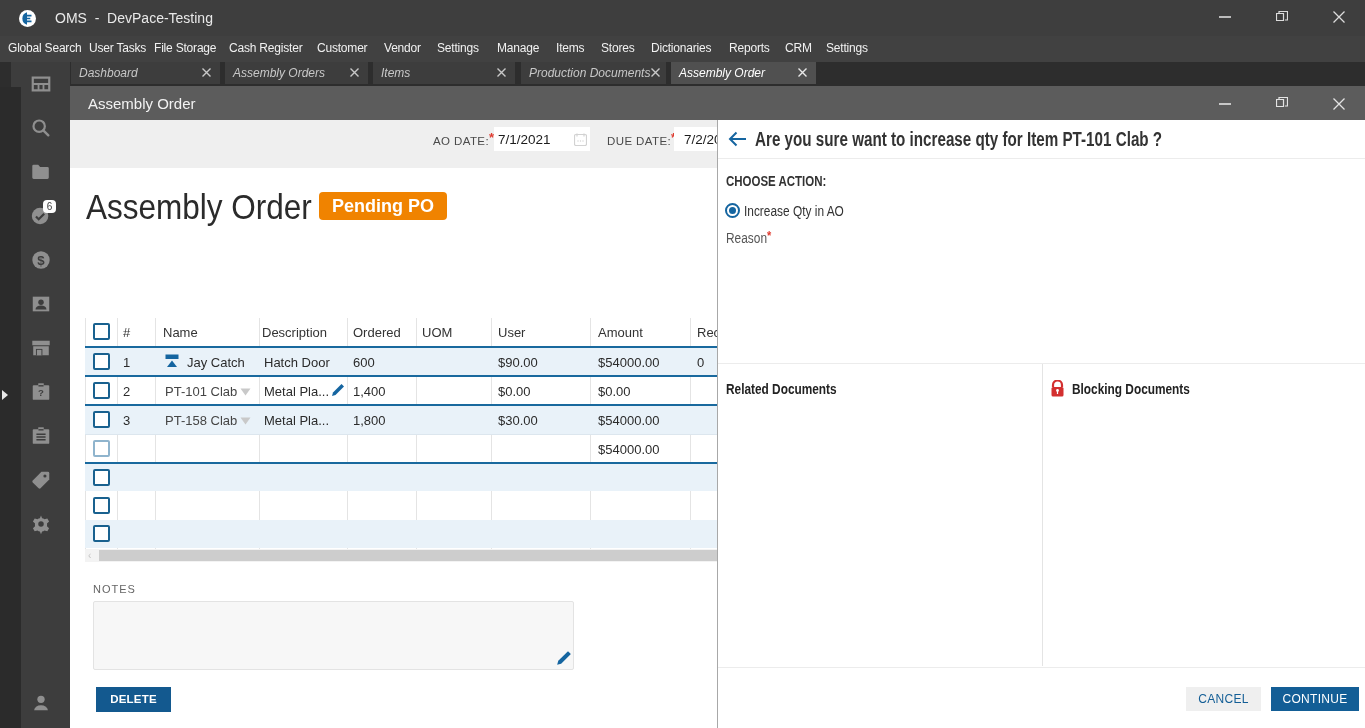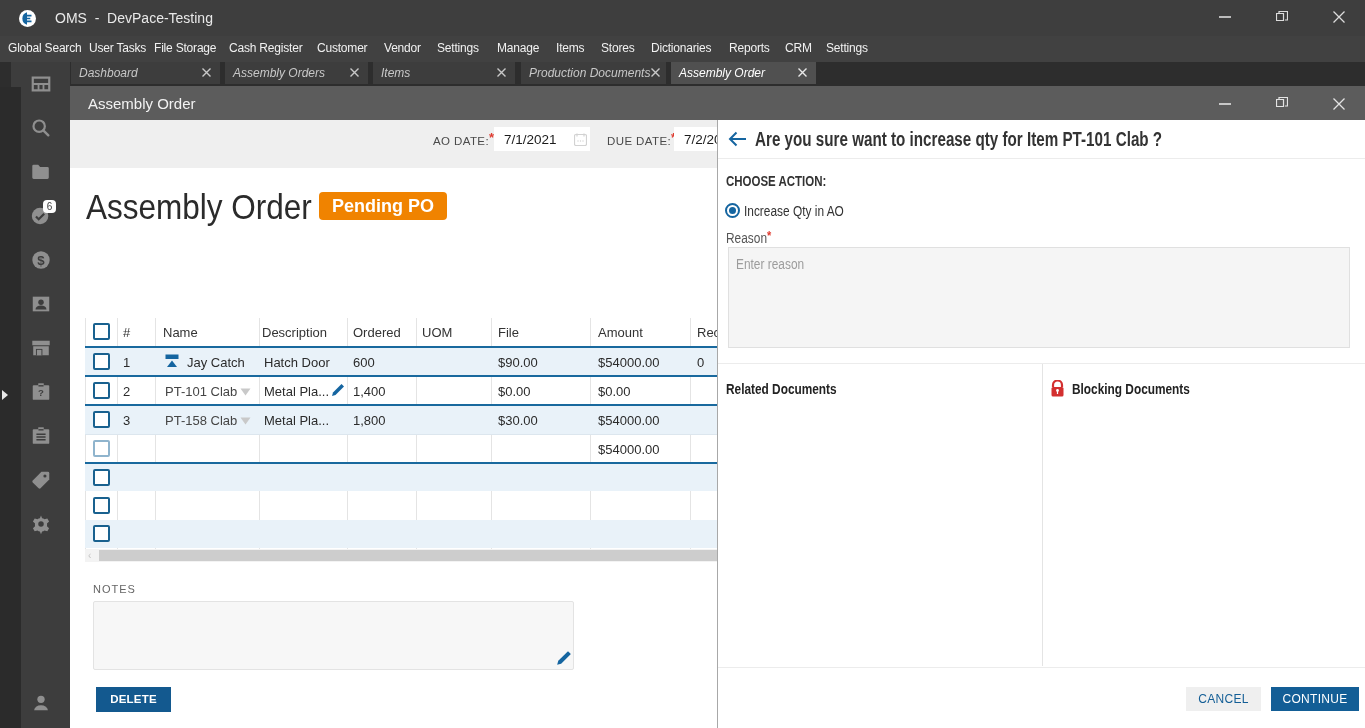--- a/index.html
+++ b/index.html
@@ -212,21 +212,21 @@
   </svg>
 <svg class="abs" style="left:1276px;top:97px" width="12" height="12" viewBox="0 0 12 12">
     <path d="M0.5 2.5 h7 v7 h-7 Z" fill="none" stroke="#e3e3e3" stroke-width="1.2"></path>
     <path d="M3 2.5 v-2 h8.5 v8.5 h-2.5" fill="none" stroke="#e3e3e3" stroke-width="1.2"></path>
   </svg>
 <svg class="abs" style="left:1333px;top:98px" width="12" height="12" viewBox="0 0 12 12">
     <path d="M0.5 0.5 L11.5 11.5 M11.5 0.5 L0.5 11.5" stroke="#e3e3e3" stroke-width="1.3"></path>
   </svg>
 <div class="abs" id="band">
   <span class="flabel" style="left:363px">AO DATE:<span class="star">*</span></span>
-  <div class="dinput" style="left:424px;width:96px"><span style="margin-left:10px">7/1/2021</span>
+  <div class="dinput" style="left:424px;width:96px"><span style="margin-left:4px">7/1/2021</span>
     <svg style="position:absolute;left:80px;top:6px" width="13" height="13" viewBox="0 0 13 13">
         <rect x="0.5" y="1.5" width="12" height="11" rx="1.5" fill="none" stroke="#d2d2d2" stroke-width="1.2"></rect>
         <path d="M3 0.5 v3 M10 0.5 v3" stroke="#d2d2d2" stroke-width="1.2"></path>
         <circle cx="4" cy="8" r="0.7" fill="#d2d2d2"></circle>
         <circle cx="6.5" cy="8" r="0.7" fill="#d2d2d2"></circle>
         <circle cx="9" cy="8" r="0.7" fill="#d2d2d2"></circle>
       </svg>
   </div>
   <span class="flabel" style="left:537px">DUE DATE:<span class="star">*</span></span>
   <div class="dinput" style="left:604px;width:43px"><span style="margin-left:10px">7/2/20</span></div>
@@ -246,21 +246,21 @@
   <div class="vline" style="left:505px"></div>
   <div class="vline" style="left:605px"></div>
 
   <div class="row" style="top:0;height:28px">
     <div class="cb" style="top:5px"></div>
     <span class="hdrc" style="left:38px">#</span>
     <span class="hdrc" style="left:78px">Name</span>
     <span class="hdrc" style="left:177px">Description</span>
     <span class="hdrc" style="left:268px">Ordered</span>
     <span class="hdrc" style="left:337px">UOM</span>
-    <span class="hdrc" style="left:413px">File</span>
+    <span class="hdrc" style="left:413px">User</span>
     <span class="hdrc" style="left:513px">Amount</span>
     <span class="hdrc" style="left:612px">Rec</span>
   </div>
   <div class="blueline" style="top:28px"></div>
 
   <div class="row rowblue" style="top:30px;height:27px">
     <div class="cb" style="top:5px"></div>
     <span class="cell" style="left:38px">1</span>
     <svg style="position:absolute;left:80px;top:6px" width="14" height="14" viewBox="0 0 14 14">
         <rect x="0.5" y="0.5" width="13" height="4.5" fill="#1565a0"></rect>
@@ -339,23 +339,20 @@
 <div class="abs" id="modal">
   <svg class="m" style="left:10px;top:11px" width="19" height="16" viewBox="0 0 19 16">
       <path d="M8.5 1.5 L2 8 L8.5 14.5 M2.5 8 H18" fill="none" stroke="#1565a0" stroke-width="2"></path>
     </svg>
   <div class="m" id="mtitle">Are you sure want to increase qty for Item PT-101 Clab ?</div>
   <div class="m" id="mhdrline"></div>
   <div class="m" id="chooseaction">CHOOSE ACTION:</div>
   <div class="m" id="radio"></div>
   <div class="m" id="radiolbl">Increase Qty in AO</div>
   <div class="m" id="reasonlbl">Reason<span class="star">*</span></div>
-  <div class="m" id="reasonbox">
-      <span class="ph">Enter reason</span>
-    </div>
   <div class="m" id="mdiv1"></div>
   <div class="m" id="mdivv"></div>
   <div class="m" id="related">Related Documents</div>
   <svg class="m" style="left:333px;top:260px" width="13" height="17" viewBox="0 0 13 17">
       <path d="M2 7 V5 a4.5 4.5 0 0 1 9 0 V7" fill="none" stroke="#d32f2f" stroke-width="2.2"></path>
       <rect x="0.5" y="7" width="12" height="9.5" rx="1.5" fill="#d32f2f"></rect>
       <circle cx="6.5" cy="10.5" r="1.4" fill="#fff"></circle>
       <rect x="5.9" y="11" width="1.2" height="3" fill="#fff"></rect>
     </svg>
   <div class="m" id="blocking">Blocking Documents</div>

